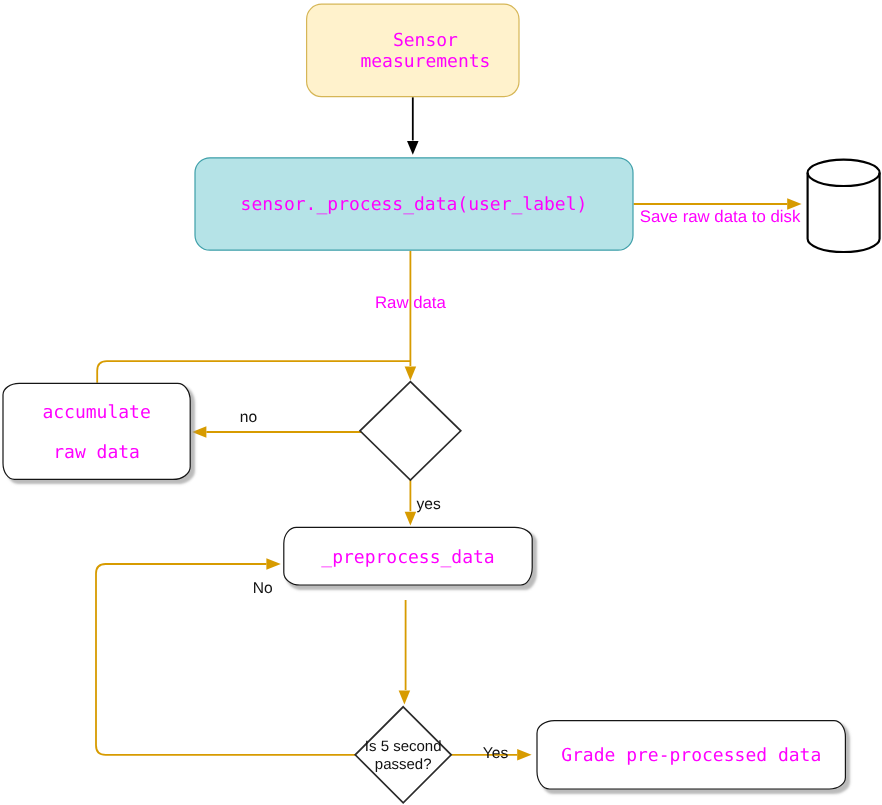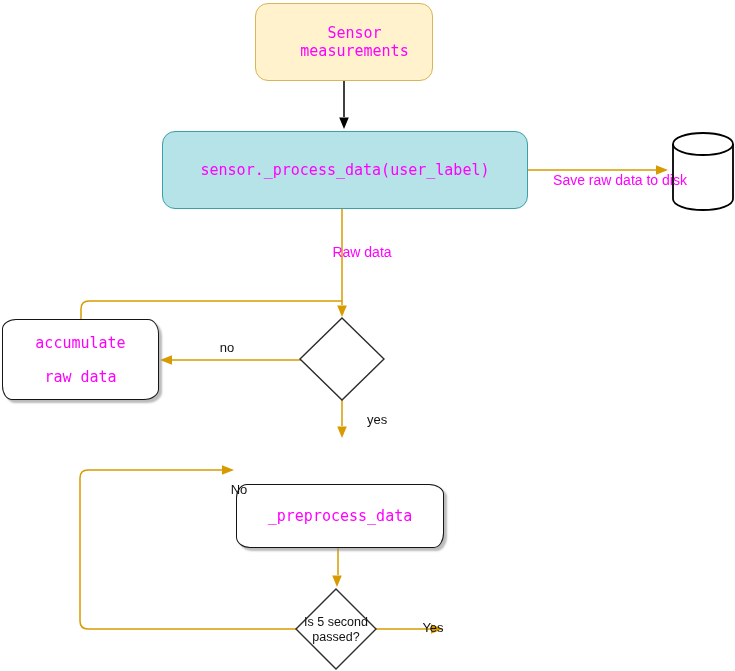--- a/index.html
+++ b/index.html
@@ -44,23 +44,22 @@
     border: 1.7px solid #151515;
     box-shadow: 3px 3px 2px rgba(150,150,150,0.65);
     font-size: 15px;
   }
   .node-accumulate {
     left: 2px; top: 319px; width: 157px; height: 81px;
     border-radius: 14px 11px 15px 10px / 10px 15px 11px 14px;
   }
   .node-accumulate .wrap { width: 112px; line-height: 34px; }
   .node-preprocess {
-    left: 236px; top: 439px; width: 208px; height: 64px;
+    left: 236px; top: 439px; width: 208px; height: 49px;
     border-radius: 11px 15px 10px 14px / 14px 10px 15px 11px;
-    margin-top: 45px;
   }
   .node-grade {
     left: 447px; top: 600px; width: 258px; height: 58px;
     border-radius: 15px 10px 14px 11px / 11px 14px 10px 15px;
   }
 
   .diamond-label {
     position: absolute;
     z-index: 3;
     display: flex;
@@ -79,21 +78,20 @@
     font-size: 12.5px; line-height: 15px;
   }
 
   .edge-label {
     position: absolute;
     z-index: 3;
     text-align: center;
     color: #111111;
     font-size: 13px;
     line-height: 16px;
-    margin-left: 20px;
   }
   .edge-label.magenta { color: #FF00FF; font-size: 14px; }
   .lbl-save { left: 527px; top: 172px; width: 146px; }
   .lbl-raw  { left: 302px; top: 244px; width: 80px; }
   .lbl-no   { left: 191px; top: 340px; width: 32px; }
   .lbl-yes  { left: 347px; top: 412px; width: 32px; text-align: left; }
   .lbl-no2  { left: 203px; top: 482px; width: 32px; }
   .lbl-yes2 { left: 397px; top: 620px; width: 32px; }
 </style>
 </head>
@@ -149,20 +147,23 @@
   </div>
 
   <div class="node node-process">
     <span>sensor._process_data(user_label)</span>
   </div>
 
   <div class="node sketch node-preprocess">
     <span>_preprocess_data</span>
   </div>
 
+  <div class="node sketch node-grade">
+    <span>Grade pre-processed data</span>
+  </div>
 
   <div class="diamond-label lbl-timer">Is 5 second passed?</div>
 
   <div class="edge-label magenta lbl-save">Save raw data to disk</div>
   <div class="edge-label magenta lbl-raw">Raw data</div>
   <div class="edge-label lbl-no">no</div>
   <div class="edge-label lbl-yes">yes</div>
   <div class="edge-label lbl-no2">No</div>
   <div class="edge-label lbl-yes2">Yes</div>
 

